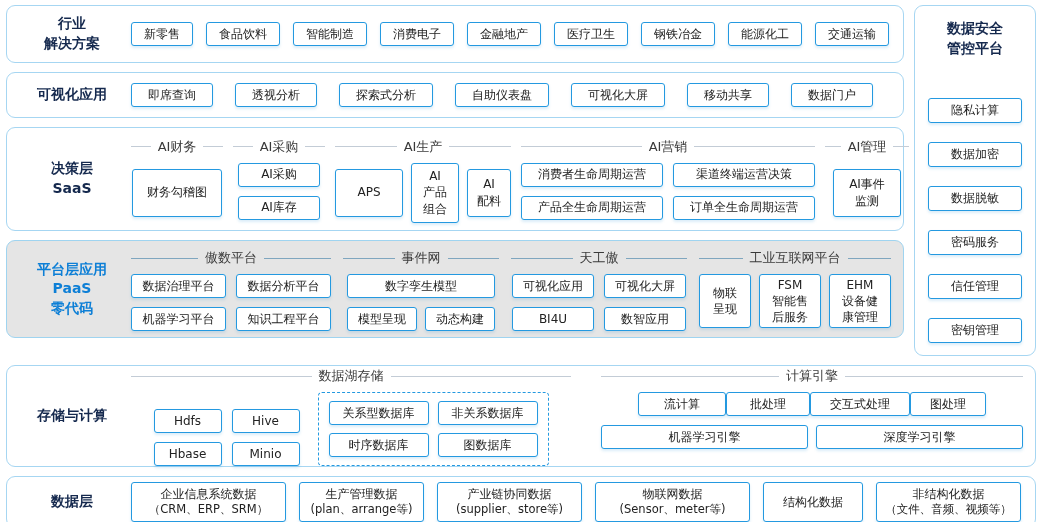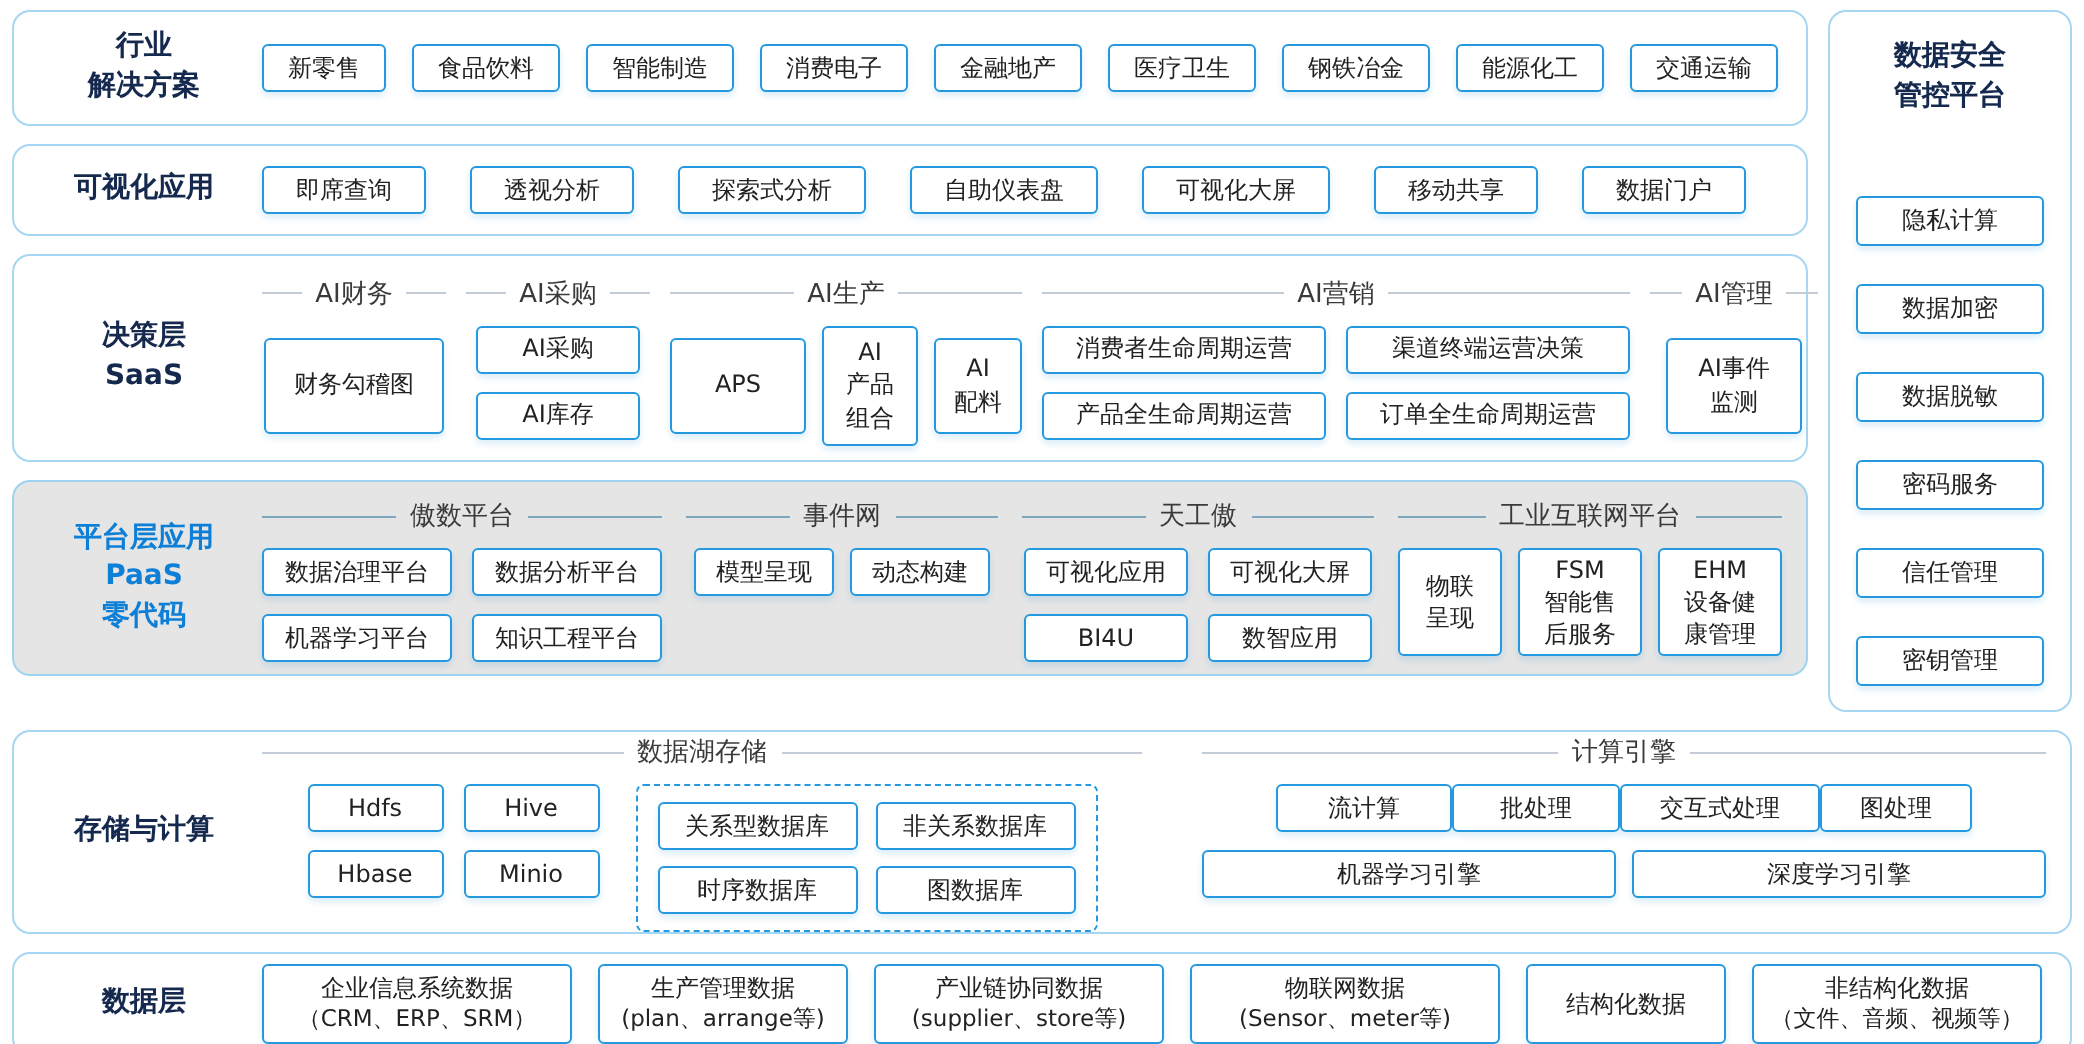--- a/index.html
+++ b/index.html
@@ -38,21 +38,21 @@
   .g-management{width:84px}.g-management .box{width:68px;height:48px;margin-top:6px}
   .paas-content{align-items:flex-start;gap:12px;padding-top:2px}
   .g-aoshu{width:200px}.grid2{display:grid;grid-template-columns:auto auto;gap:9px 10px}
   .g-aoshu .box{width:95px;height:24px;padding:2px 2px}
   .g-event{width:156px}.g-event .topbox{width:148px;height:24px;margin-bottom:9px}
   .g-event .pair{display:flex;gap:8px}.g-event .pair .box{width:70px;height:24px;padding:2px 2px}
   .g-tiangong{width:176px}.g-tiangong .box{width:82px;height:24px;padding:2px 2px}
   .g-iiot{width:192px}.iiot-items{display:flex;gap:8px;align-items:center}
   .iiot-items .box{height:54px}.iiot-items .b1{width:52px}.iiot-items .b2{width:62px}.iiot-items .b3{width:62px}
   .storage-content{align-items:flex-start;gap:30px;padding-top:2px}
-  .g-lake{width:440px}.lake-inner{display:flex;gap:18px;align-items:flex-start}
+  .g-lake{width:440px}.lake-inner{display:flex;gap:18px;align-items:flex-end}
   .lake-grid .box{width:68px;height:24px}
   .db-group{border:1px dashed #2499e0;border-radius:4px;padding:8px 10px;display:grid;grid-template-columns:auto auto;gap:8px 9px}
   .db-group .box{width:100px;height:24px;padding:2px 2px}
   .g-engine{flex:1}
   .eng-top{display:flex;}.eng-top .box{height:24px}
   .eng-top .b1{width:88px}.eng-top .b2{width:84px}.eng-top .b3{width:100px}.eng-top .b4{width:76px}
   .eng-bottom{display:flex;gap:8px;margin-top:9px;width:100%}
   .eng-bottom .box{flex:1;height:24px}
   .row-data .box{height:40px;font-size:12px;padding:2px 4px}
   .row-data .sub{font-size:11.5px}
@@ -195,20 +195,21 @@
               <div class="box">知识工程平台</div>
             </div>
           </div>
 
           <div class="group g-event">
             <div class="ghead">
               <span class="hline"></span>
               <span>事件网</span>
               <span class="hline"></span>
             </div>
+            <div class="box topbox">数字孪生模型</div>
             <div class="pair">
               <div class="box">模型呈现</div>
               <div class="box">动态构建</div>
             </div>
           </div>
 
           <div class="group g-tiangong">
             <div class="ghead">
               <span class="hline"></span>
               <span>天工傲</span>

